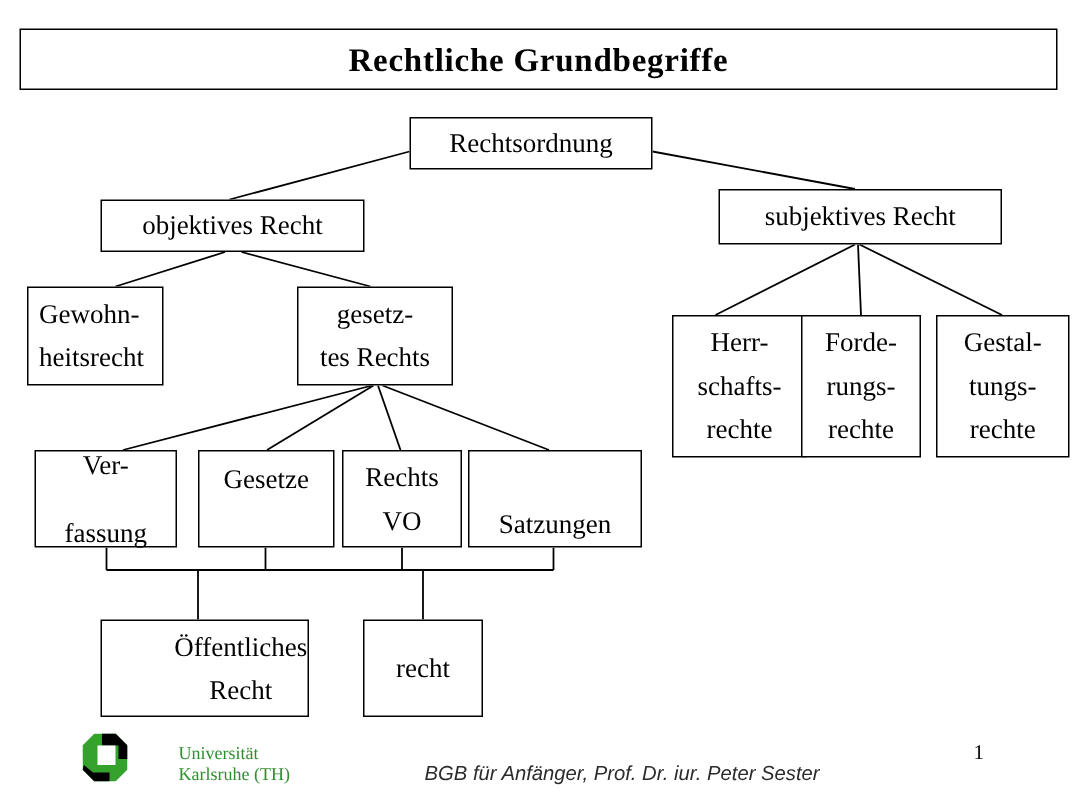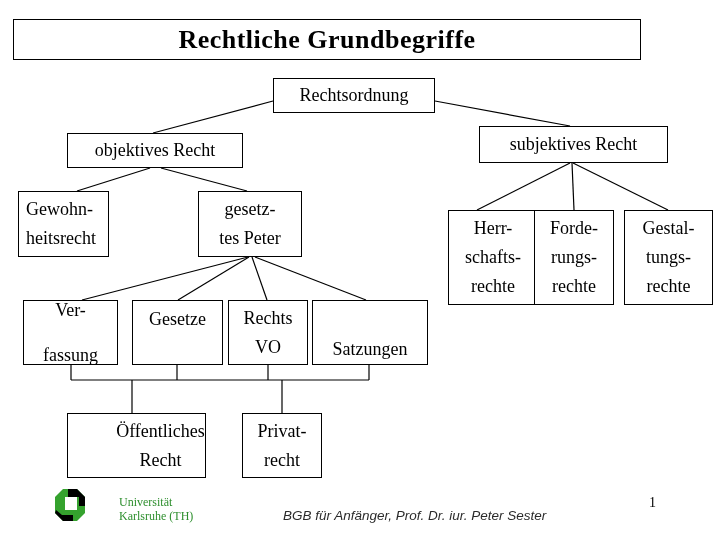--- a/index.html
+++ b/index.html
@@ -5,23 +5,23 @@
   :root{
     --university_green:#2e8f2e;
     --logo_green:#35a22e;
     --line_black:#000000;
   }
   html,body{margin:0;padding:0;}
   body{width:720px;height:540px;background:#ffffff;position:relative;
        font-family:"Liberation Serif", serif;color:#000;}
   .slide{position:absolute;left:0;top:0;width:720px;height:540px;background:#fff;overflow:hidden;}
 
-  .title-box{position:absolute;left:13px;top:19px;width:628px;height:41px;
+  .title-box{position:absolute;left:13px;top:19px;width:692px;height:41px;
     border:1px solid #000;box-sizing:border-box;text-align:center;
-    font-size:26px;font-weight:bold;line-height:39px;letter-spacing:.5px;}
+    font-size:22px;font-weight:bold;line-height:39px;letter-spacing:.5px;}
 
   svg.connectors{position:absolute;left:0;top:0;width:720px;height:540px;z-index:0;pointer-events:none;}
   svg.connectors line{stroke:var(--line_black);stroke-width:1.2;}
 
   .node{position:absolute;border:1px solid #000;background:#fff;box-sizing:border-box;
     z-index:1;font-size:18px;text-align:center;display:flex;flex-direction:column;
     justify-content:center;line-height:29px;}
   .node div{white-space:nowrap;}
 
   #n-root{left:273px;top:78px;width:162px;height:35px;line-height:31px;}
@@ -87,21 +87,21 @@
     <div>subjektives Recht</div>
   </div>
 
   <div class="node" id="n-gewohn">
     <div>Gewohn-</div>
     <div>heitsrecht</div>
   </div>
 
   <div class="node" id="n-gesetz">
     <div>gesetz-</div>
-    <div>tes Peter</div>
+    <div>tes Rechts</div>
   </div>
 
   <div class="node" id="n-herr">
     <div>Herr-</div>
     <div>schafts-</div>
     <div>rechte</div>
   </div>
 
   <div class="node" id="n-forde">
     <div>Forde-</div>
@@ -132,21 +132,20 @@
   <div class="node" id="n-satzungen">
     <div>Satzungen</div>
   </div>
 
   <div class="node" id="n-oeffentlich">
     <div>Öffentliches</div>
     <div>Recht</div>
   </div>
 
   <div class="node" id="n-privat">
-    <div>Privat-</div>
     <div>recht</div>
   </div>
 
   <svg class="footer-logo" viewBox="0 0 30 32">
     <polygon points="8,0 22,0 30,8 30,24 22,32 8,32 0,24 0,8" fill="#35a22e"></polygon>
     <polygon points="13,0 22,0 30,8 30,17 24,17 24,8 13,8" fill="#000000"></polygon>
     <polygon points="1,21 7,26 18,26 18,32 8,32 0,24" fill="#000000"></polygon>
     <rect x="10" y="8" width="12" height="13" fill="#ffffff"></rect>
   </svg>
 

